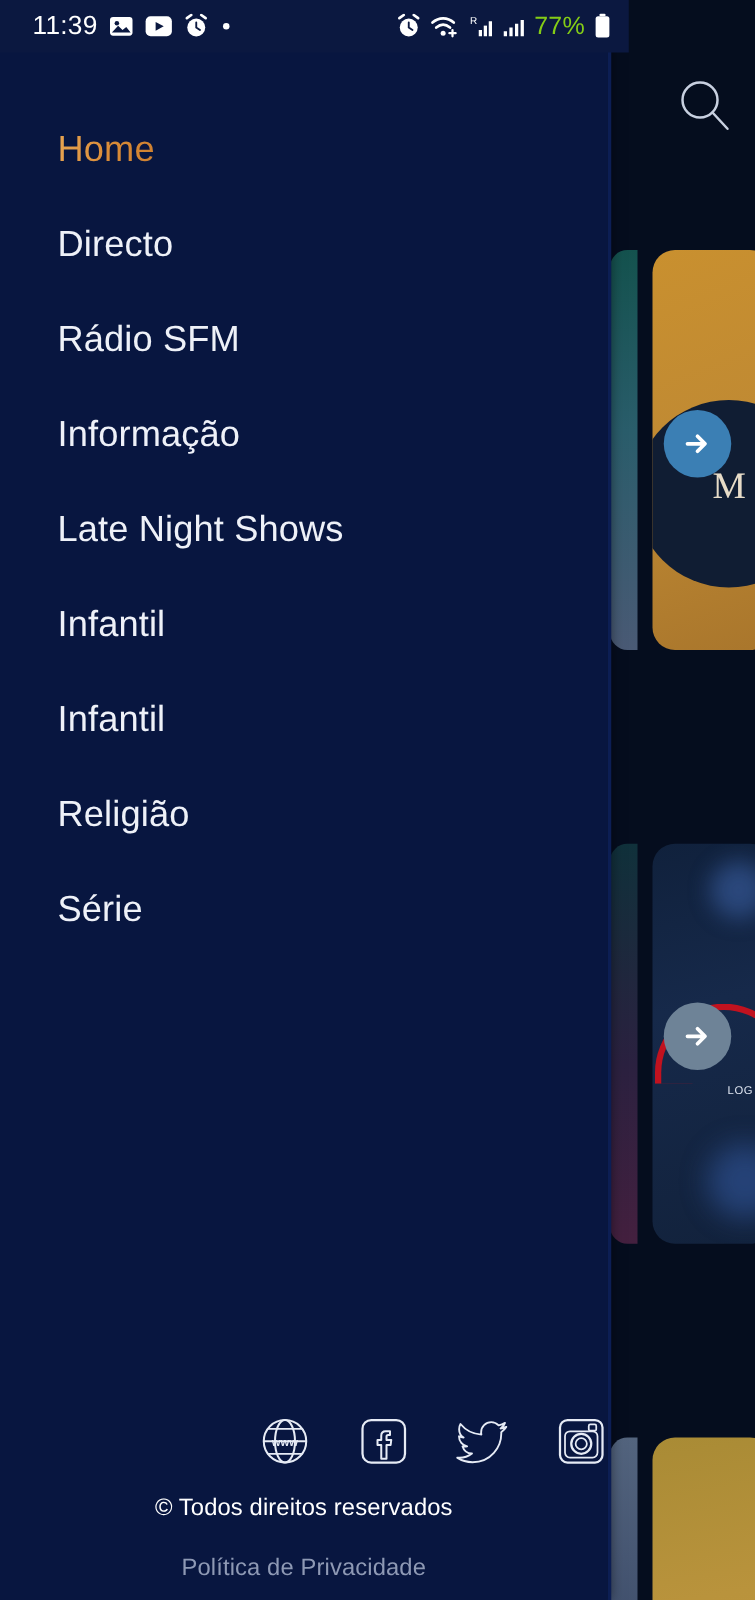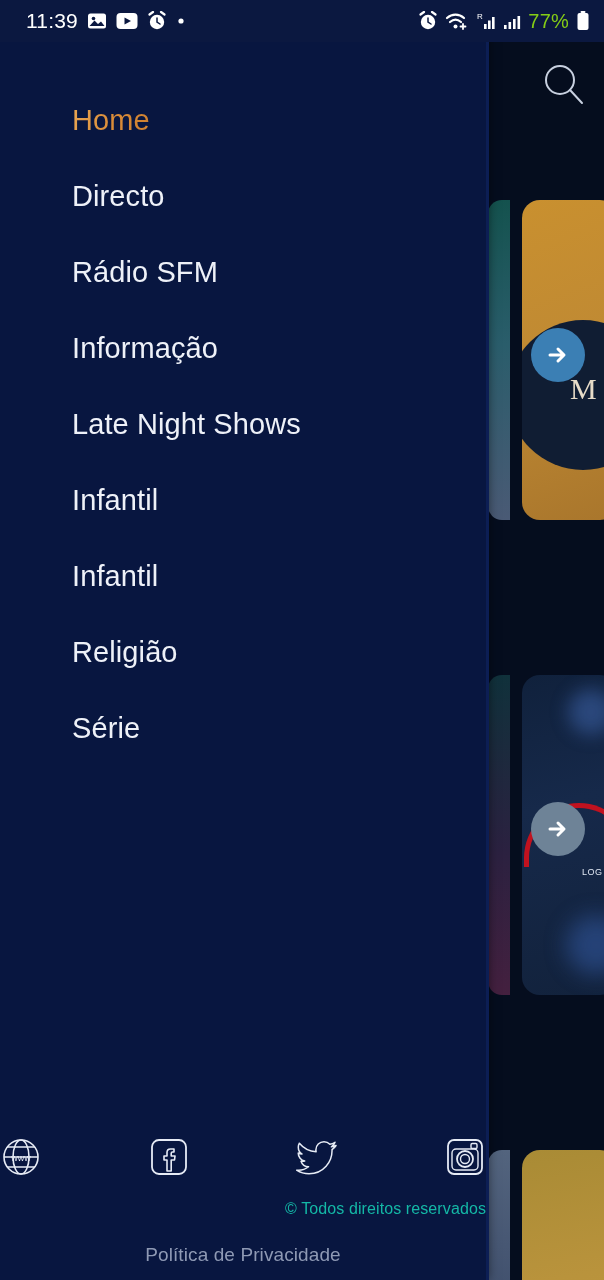--- a/index.html
+++ b/index.html
@@ -12,21 +12,21 @@
   #app {
     position:relative;
     width:604px; height:1280px;
     background:#040d1f;
     overflow:hidden;
   }
 
   
   .statusbar {
     position:absolute; top:0; left:0;
-    width:604px; height:42px;
+    width:503px; height:42px;
     background:#0b1840;
     display:flex; align-items:center;
     justify-content:space-between;
     padding:0 14px 0 26px;
     z-index:60;
     gap:32px;
   }
   .sb-left { display:flex; align-items:center; gap:9px; }
   .sb-right { display:flex; align-items:center; gap:7px; }
   .sb-time {
@@ -128,21 +128,21 @@
   .drawer-edge {
     position:absolute; top:0; left:486px;
     width:3px; height:1280px;
     background:#0c1e54;
     z-index:41;
   }
   .menu { position:absolute; top:82px; left:0; width:486px; }
   .menu-item {
     height:76px;
     display:flex; align-items:center;
-    padding-left:72px;
+    padding-left:46px;
   }
   .menu-label {
     color:#eef1f8;
     font-size:29px;
     letter-spacing:.1px;
     font-family:"Liberation Sans", sans-serif;
     white-space:nowrap;
   }
   .menu-item.active .menu-label {
     color:#dd9543;
@@ -153,32 +153,32 @@
   }
 
   
   .footer {
     position:absolute; left:0; bottom:14px;
     width:486px;
     text-align:center;
     z-index:42;
   }
   .social-row {
-    display:flex; justify-content:space-between;
+    display:flex; justify-content:flex-end;
     gap:37px;
     margin-bottom:22px;
+    font-weight:bold;
   }
   .social-btn {
     width:42px; height:42px;
     display:flex; align-items:center; justify-content:center;
   }
   .copyright {
-    color:#14b8a6; font-size:16px; letter-spacing:.1px;
+    color:#ffffff; font-size:19px; letter-spacing:.1px;
     margin-bottom:26px;
-    text-align:right;
   }
   .privacy {
     color:#8e99b4; font-size:19px; letter-spacing:.1px;
   }
 </style>
 </head>
 <body>
 
 <div id="app">
 

